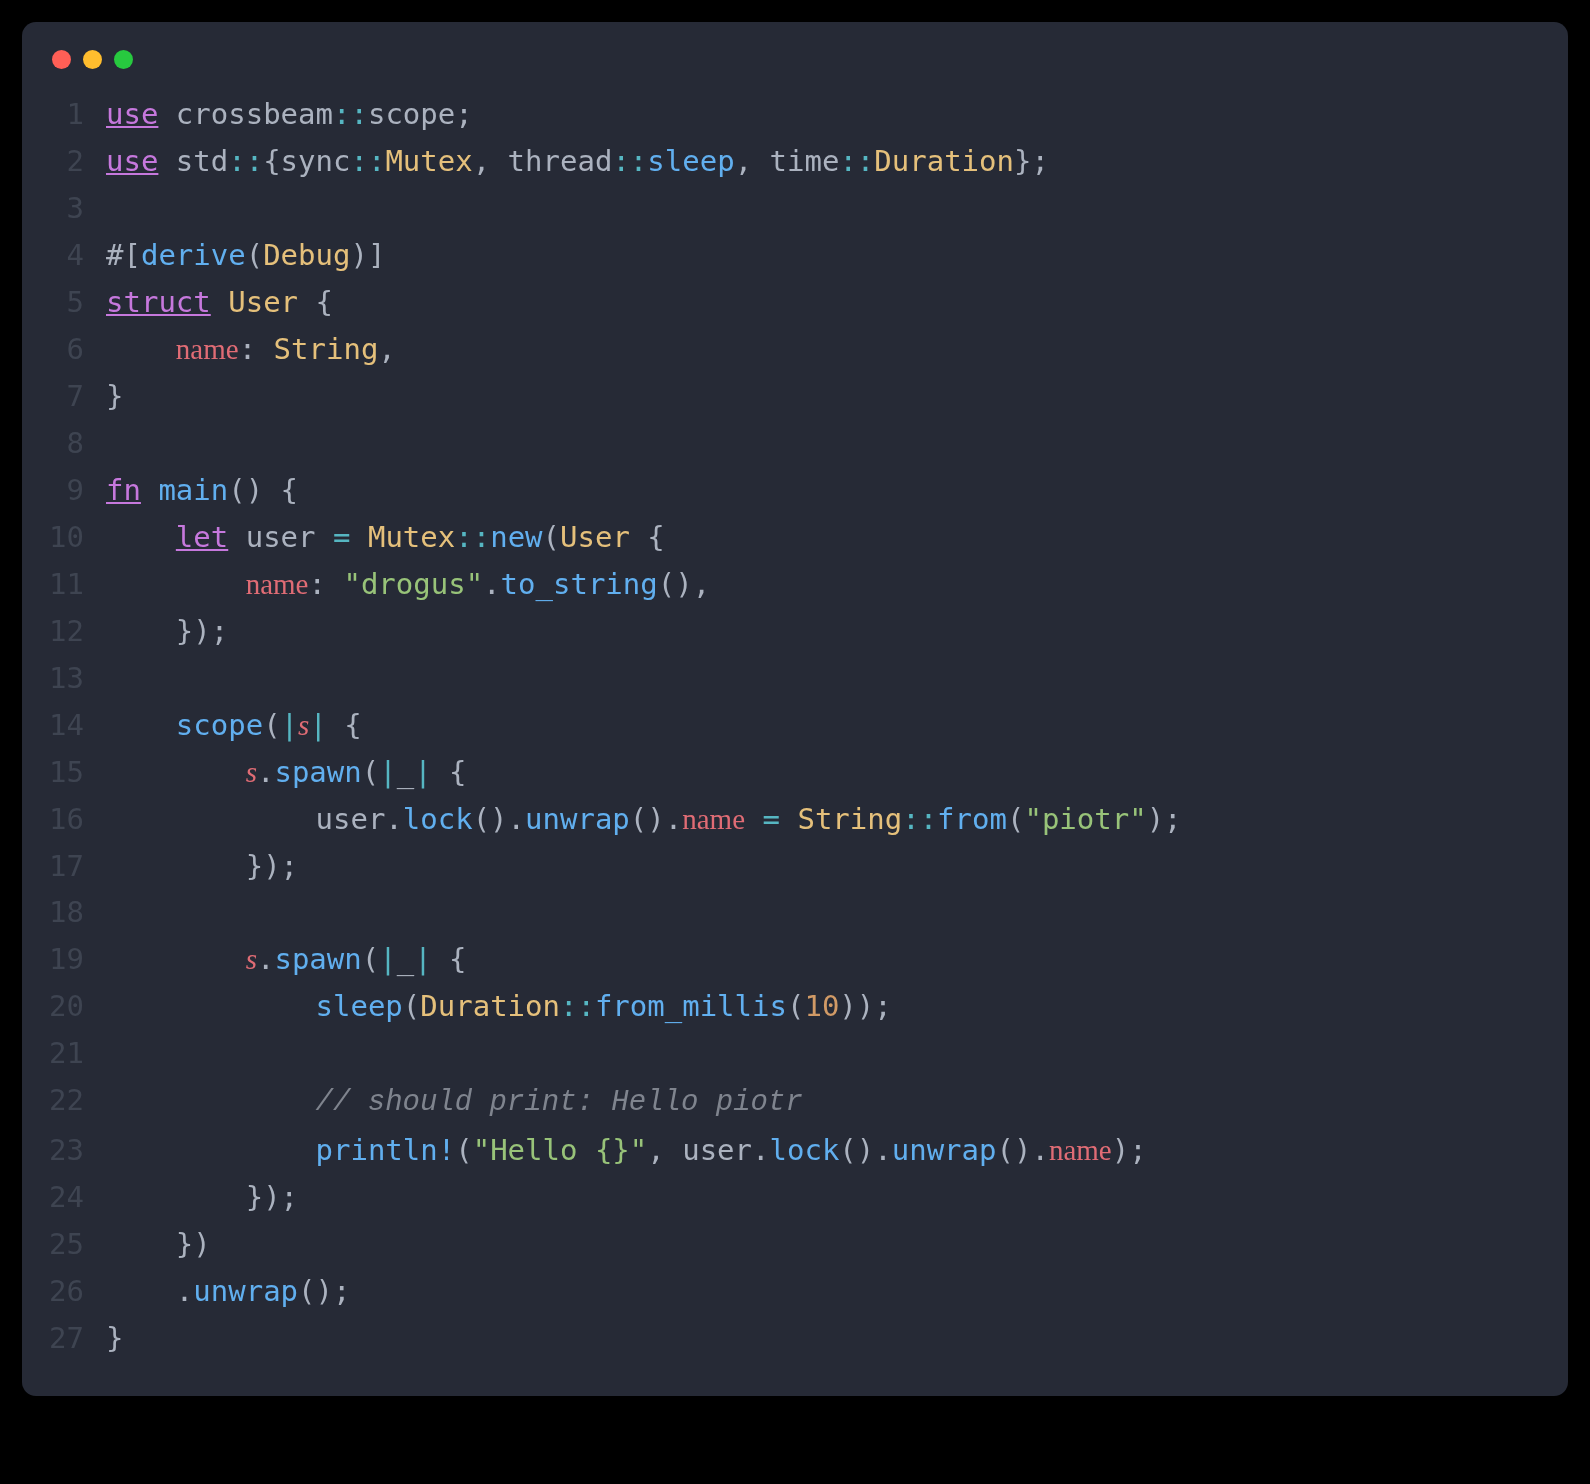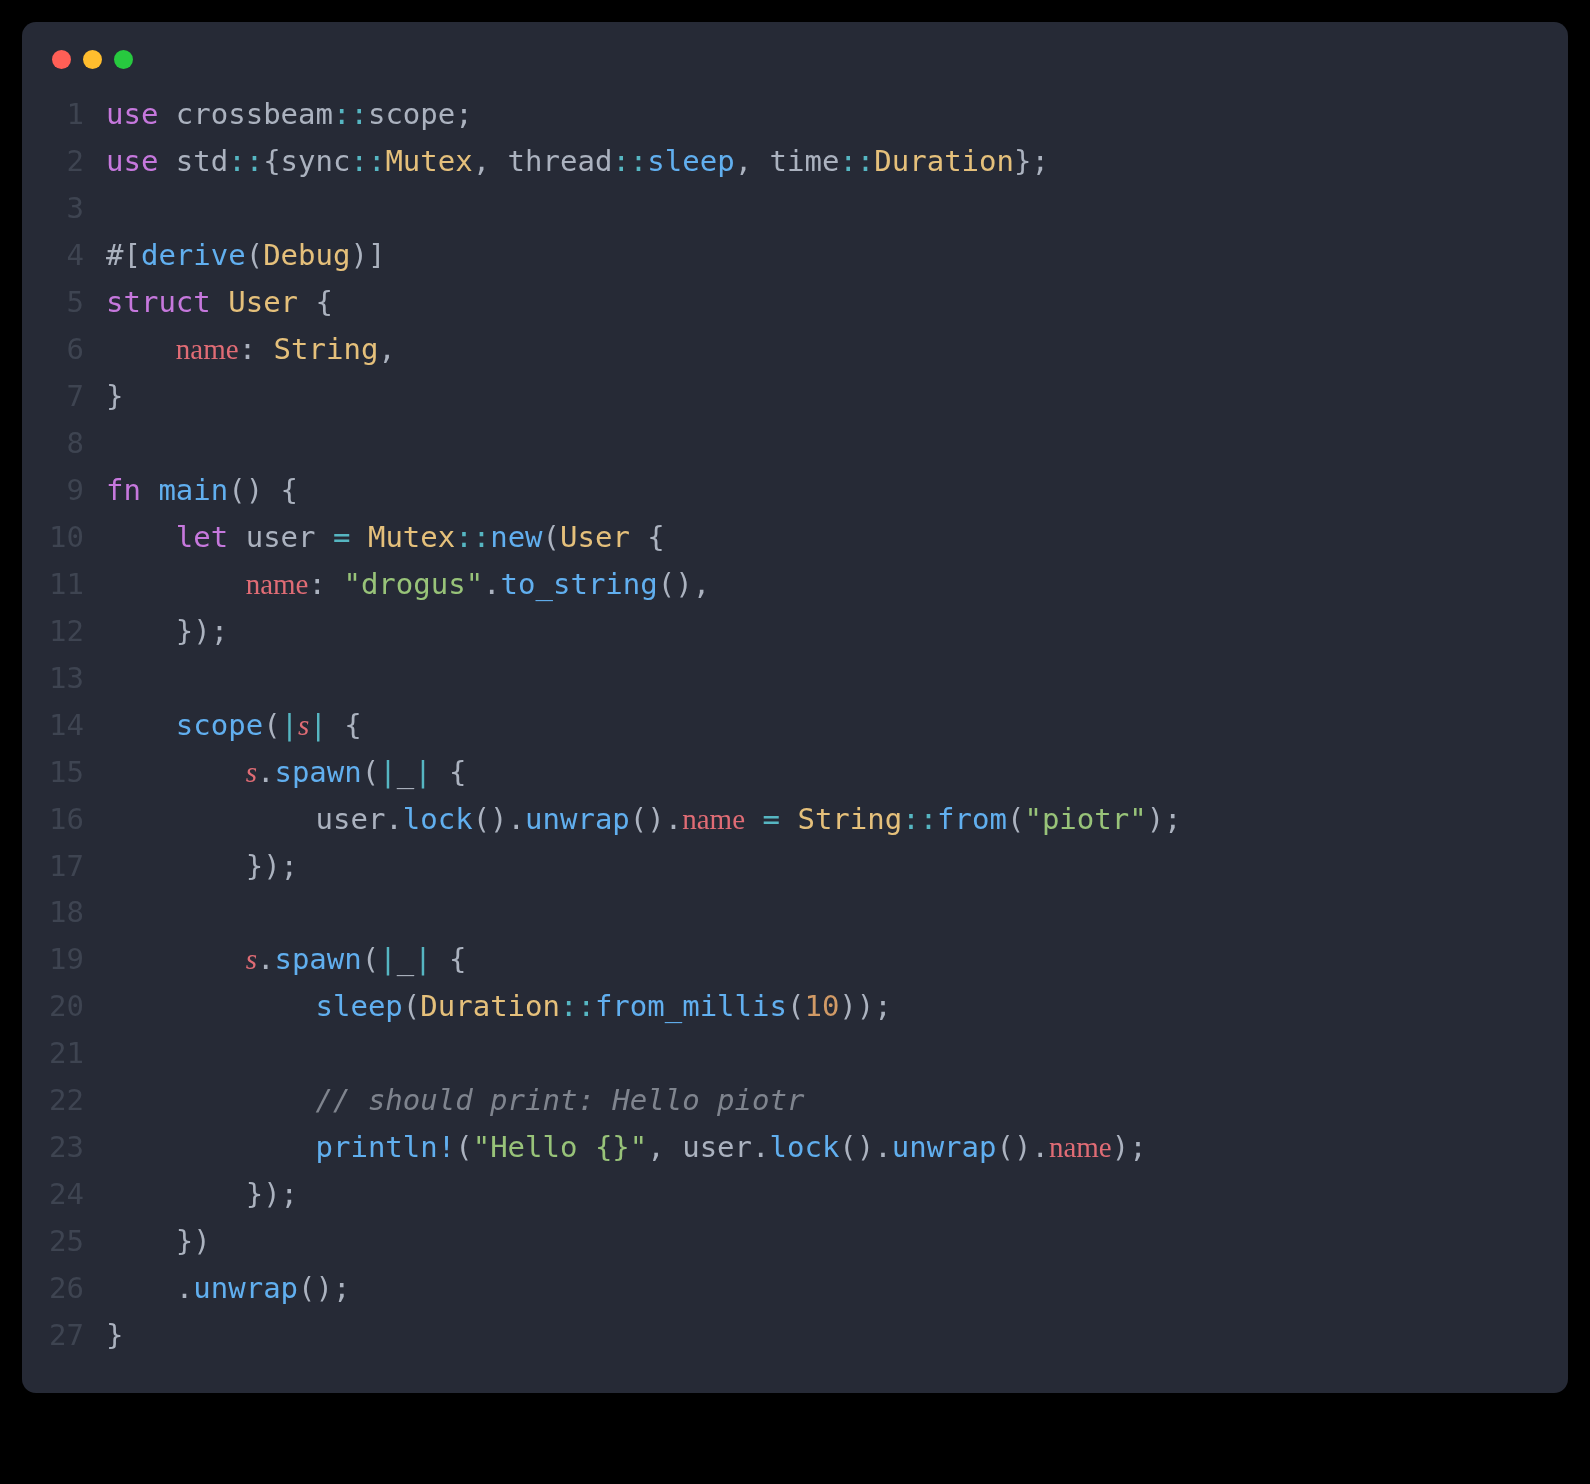--- a/index.html
+++ b/index.html
@@ -50,29 +50,29 @@
   .line{display:flex;}
   .gutter{
     color:var(--gutter);
     width:62px;
     text-align:right;
     padding-right:22px;
     flex:none;
     user-select:none;
   }
   .code{color:var(--fg);}
-  .kw{color:var(--purple);}
+  .kw{color:var(--purple);text-decoration:underline;}
   .ty{color:var(--yellow);text-align:right;}
   .fn{color:var(--blue);}
   .id{color:var(--red);font-family:Liberation Serif, serif;}
   .num{color:var(--orange);}
   .str{color:var(--green);}
   .op{color:var(--cyan);}
   .pun{color:var(--fg);}
-  .cm{color:var(--comment);font-style:italic;}
+  .cm{color:var(--comment);font-style:italic;font-family:Liberation Mono, monospace;}
   .it{font-style:italic;}
 </style>
 </head>
 <body>
 
 <div class="frame">
   <div class="window">
     <div class="titlebar">
       <div class="dot red"></div>
       <div class="dot yellow"></div>

